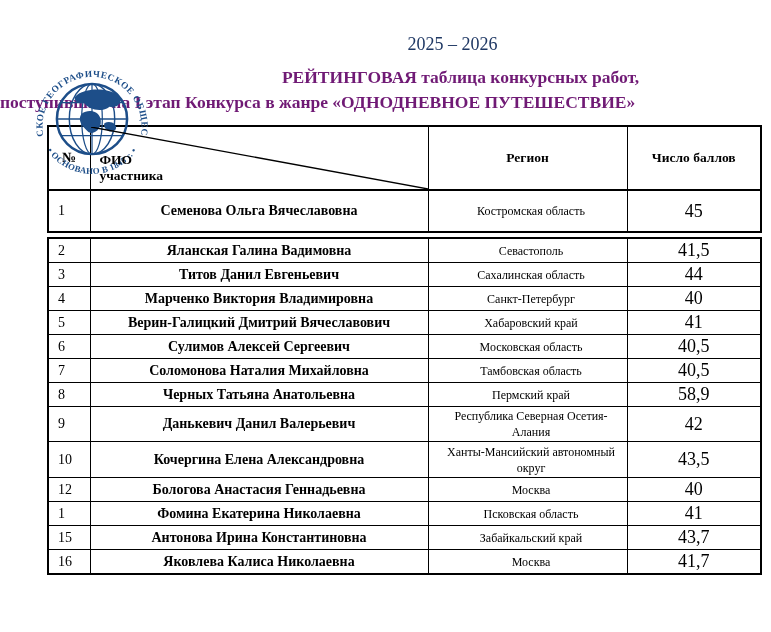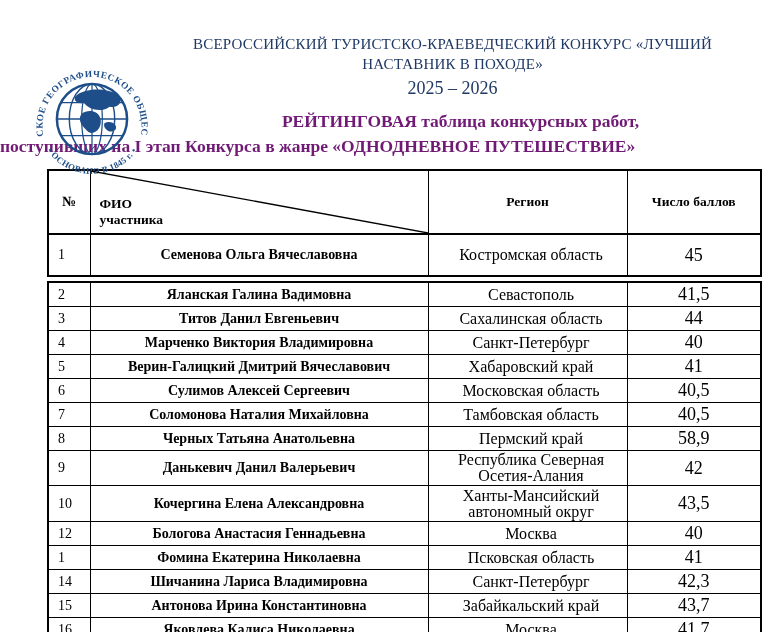--- a/index.html
+++ b/index.html
@@ -50,21 +50,21 @@
   th.th-num { font-size:14px; }
   th.th-fio {
     position:relative; vertical-align:bottom; text-align:left;
     padding:15px 0 5px 9px; font-size:13.5px; line-height:16px;
   }
   th.th-fio .diag { position:absolute; left:0; top:0; width:100%; height:100%; display:block; }
   th.th-fio .fio-label { position:relative; }
 
   td.c-num    { text-align:left; padding-left:9px; font-size:14px; vertical-align:middle; }
   td.c-name   { text-align:center; font-weight:bold; font-size:14px; vertical-align:middle; }
-  td.c-region { text-align:center; font-size:16px; line-height:16px; vertical-align:middle;padding-left:11px; }
+  td.c-region { text-align:center; font-size:12px; line-height:16px; vertical-align:middle;padding-left:11px; }
   td.c-score  { text-align:center; font-size:18px; vertical-align:middle; }
 
   .emblem-text { font-family:"Liberation Serif","DejaVu Serif",serif; font-weight:bold; }
 </style>
 </head>
 <body>
 
 <div class="page">
 
   <div class="logo">
@@ -93,24 +93,20 @@
       <g fill="#1d4e89" stroke="none">
         <path d="M46,41 C54,33 76,32 88,40 C93,46 87,53 79,51 C72,57 58,54 54,47 C50,49 43,46 46,41 Z"></path>
         <path d="M52,58 C58,53 68,55 70,62 C73,71 64,80 58,75 C51,69 48,63 52,58 Z"></path>
         <path d="M74,67 C80,64 87,68 85,73 C81,78 72,73 74,67 Z"></path>
       </g>
     </svg>
   </div>
 
   <header>
     <div class="title-block" style="color:#1f3864">
-      <div class="doc-title">
-        <div>ВСЕРОССИЙСКИЙ ТУРИСТСКО-КРАЕВЕДЧЕСКИЙ КОНКУРС «ЛУЧШИЙ</div>
-        <div>НАСТАВНИК В ПОХОДЕ»</div>
-      </div>
       <div class="doc-years">2025 – 2026</div>
     </div>
     <div class="subtitle" style="color:#701a75">
       <div class="s1">РЕЙТИНГОВАЯ таблица конкурсных работ,</div>
       <div class="s2">поступивших на I этап Конкурса в жанре «ОДНОДНЕВНОЕ ПУТЕШЕСТВИЕ»</div>
     </div>
   </header>
 
   <main>
 
@@ -215,26 +211,20 @@
           <td class="c-region">Москва</td>
           <td class="c-score">40</td>
         </tr>
         <tr class="r">
           <td class="c-num">1</td>
           <td class="c-name">Фомина Екатерина Николаевна</td>
           <td class="c-region">Псковская область</td>
           <td class="c-score">41</td>
         </tr>
         <tr class="r">
-          <td class="c-num">14</td>
-          <td class="c-name">Шичанина Лариса Владимировна</td>
-          <td class="c-region">Санкт-Петербург</td>
-          <td class="c-score">42,3</td>
-        </tr>
-        <tr class="r">
           <td class="c-num">15</td>
           <td class="c-name">Антонова Ирина Константиновна</td>
           <td class="c-region">Забайкальский край</td>
           <td class="c-score">43,7</td>
         </tr>
         <tr class="r">
           <td class="c-num">16</td>
           <td class="c-name">Яковлева Калиса Николаевна</td>
           <td class="c-region">Москва</td>
           <td class="c-score">41,7</td>

